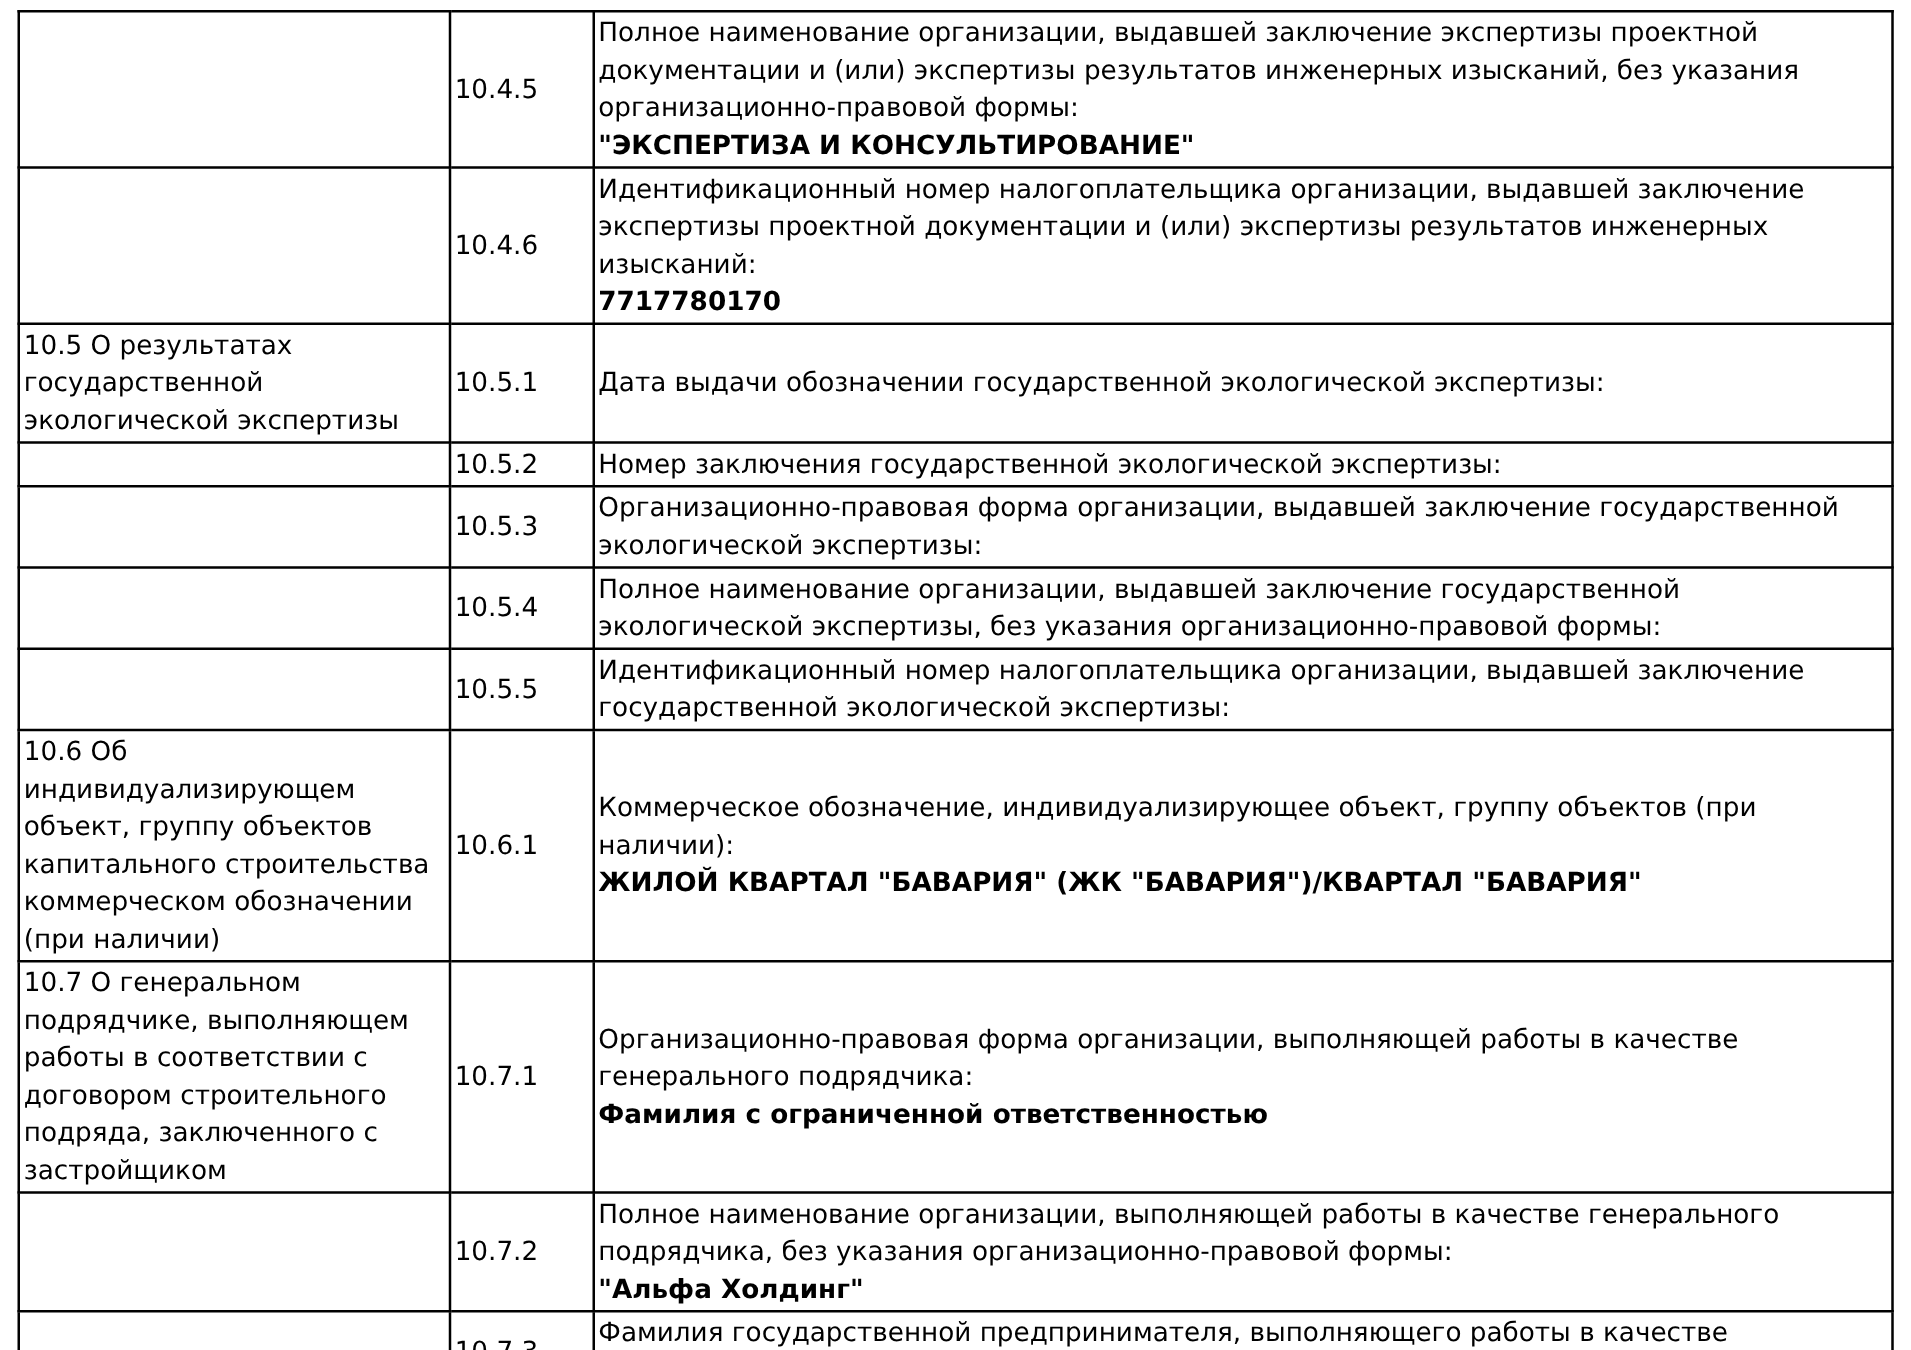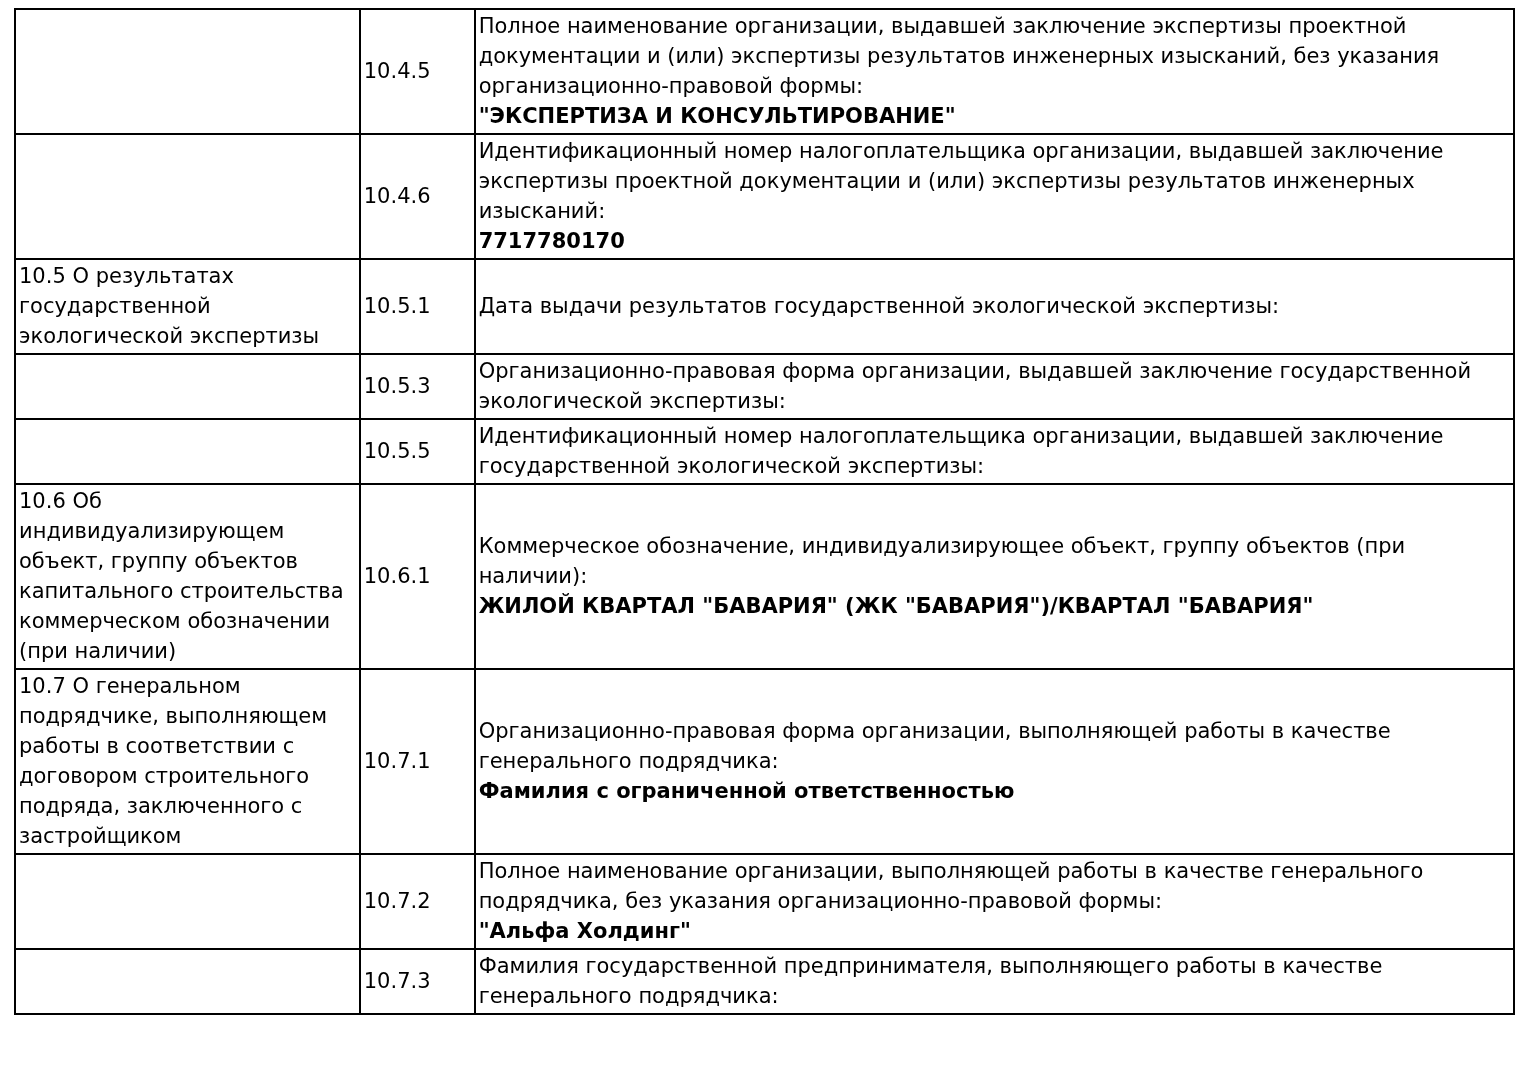--- a/index.html
+++ b/index.html
@@ -52,28 +52,42 @@
         <td class="col-code">10.4.6</td>
         <td class="col-content">
           <div class="field-label">Идентификационный номер налогоплательщика организации, выдавшей заключение экспертизы проектной документации и (или) экспертизы результатов инженерных изысканий:</div>
           <div class="field-value">7717780170</div>
         </td>
       </tr>
       <tr>
         <td class="col-section">10.5 О результатах государственной экологической экспертизы</td>
         <td class="col-code">10.5.1</td>
         <td class="col-content">
-          <div class="field-label">Дата выдачи результатов государственной экологической экспертизы:</div>
+          <div class="field-label">Дата выдачи обозначении государственной экологической экспертизы:</div>
+        </td>
+      </tr>
+      <tr>
+        <td class="col-section"></td>
+        <td class="col-code">10.5.2</td>
+        <td class="col-content">
+          <div class="field-label">Номер заключения государственной экологической экспертизы:</div>
         </td>
       </tr>
       <tr>
         <td class="col-section"></td>
         <td class="col-code">10.5.3</td>
         <td class="col-content">
           <div class="field-label">Организационно-правовая форма организации, выдавшей заключение государственной экологической экспертизы:</div>
+        </td>
+      </tr>
+      <tr>
+        <td class="col-section"></td>
+        <td class="col-code">10.5.4</td>
+        <td class="col-content">
+          <div class="field-label">Полное наименование организации, выдавшей заключение государственной экологической экспертизы, без указания организационно-правовой формы:</div>
         </td>
       </tr>
       <tr>
         <td class="col-section"></td>
         <td class="col-code">10.5.5</td>
         <td class="col-content">
           <div class="field-label">Идентификационный номер налогоплательщика организации, выдавшей заключение государственной экологической экспертизы:</div>
         </td>
       </tr>
       <tr>

